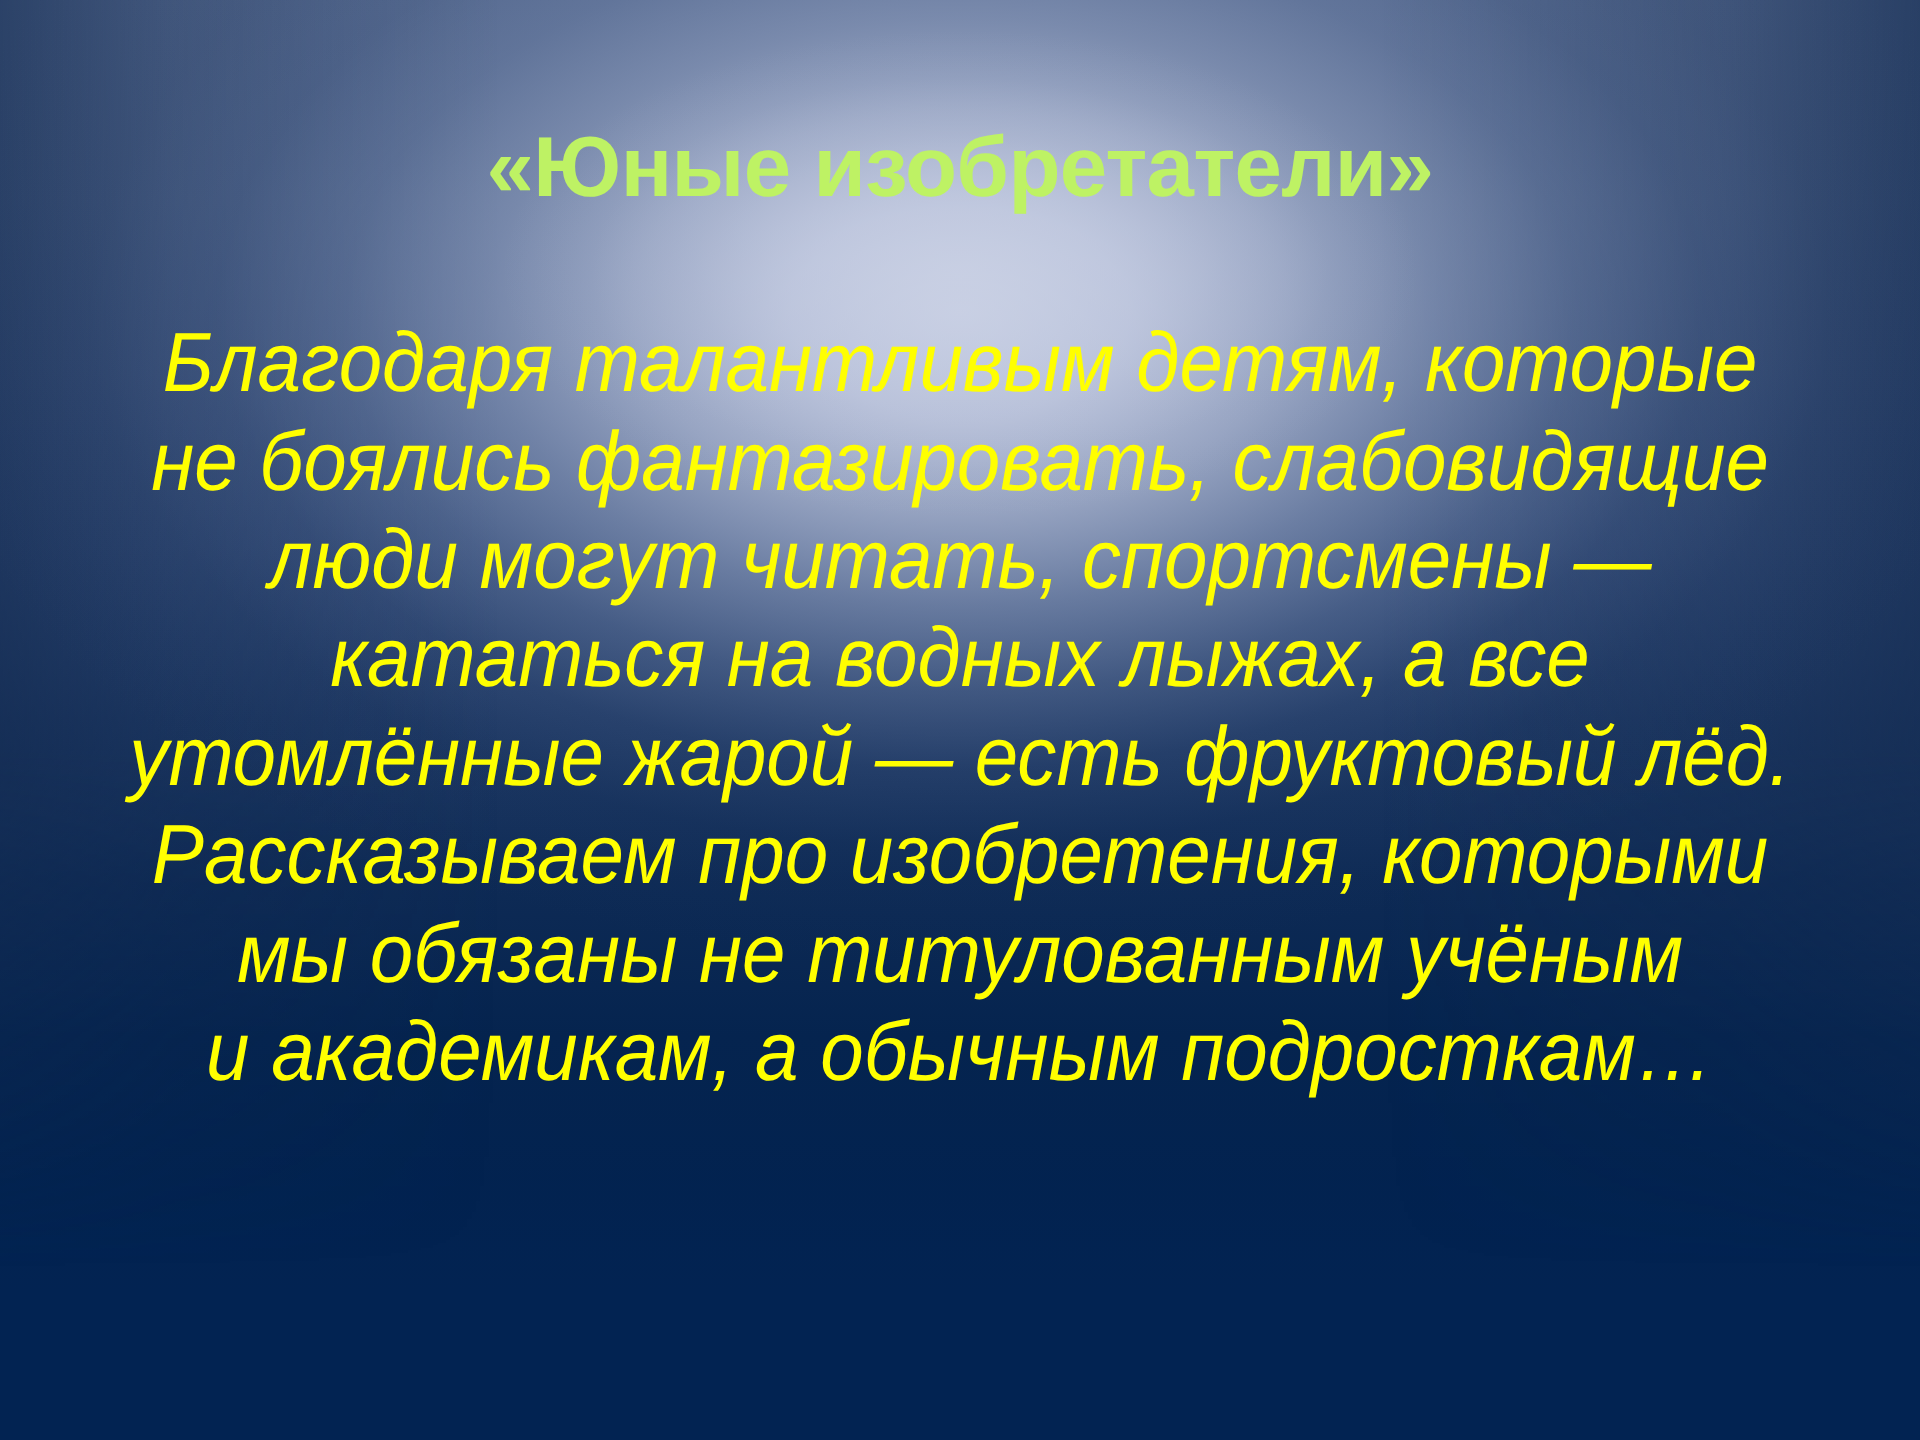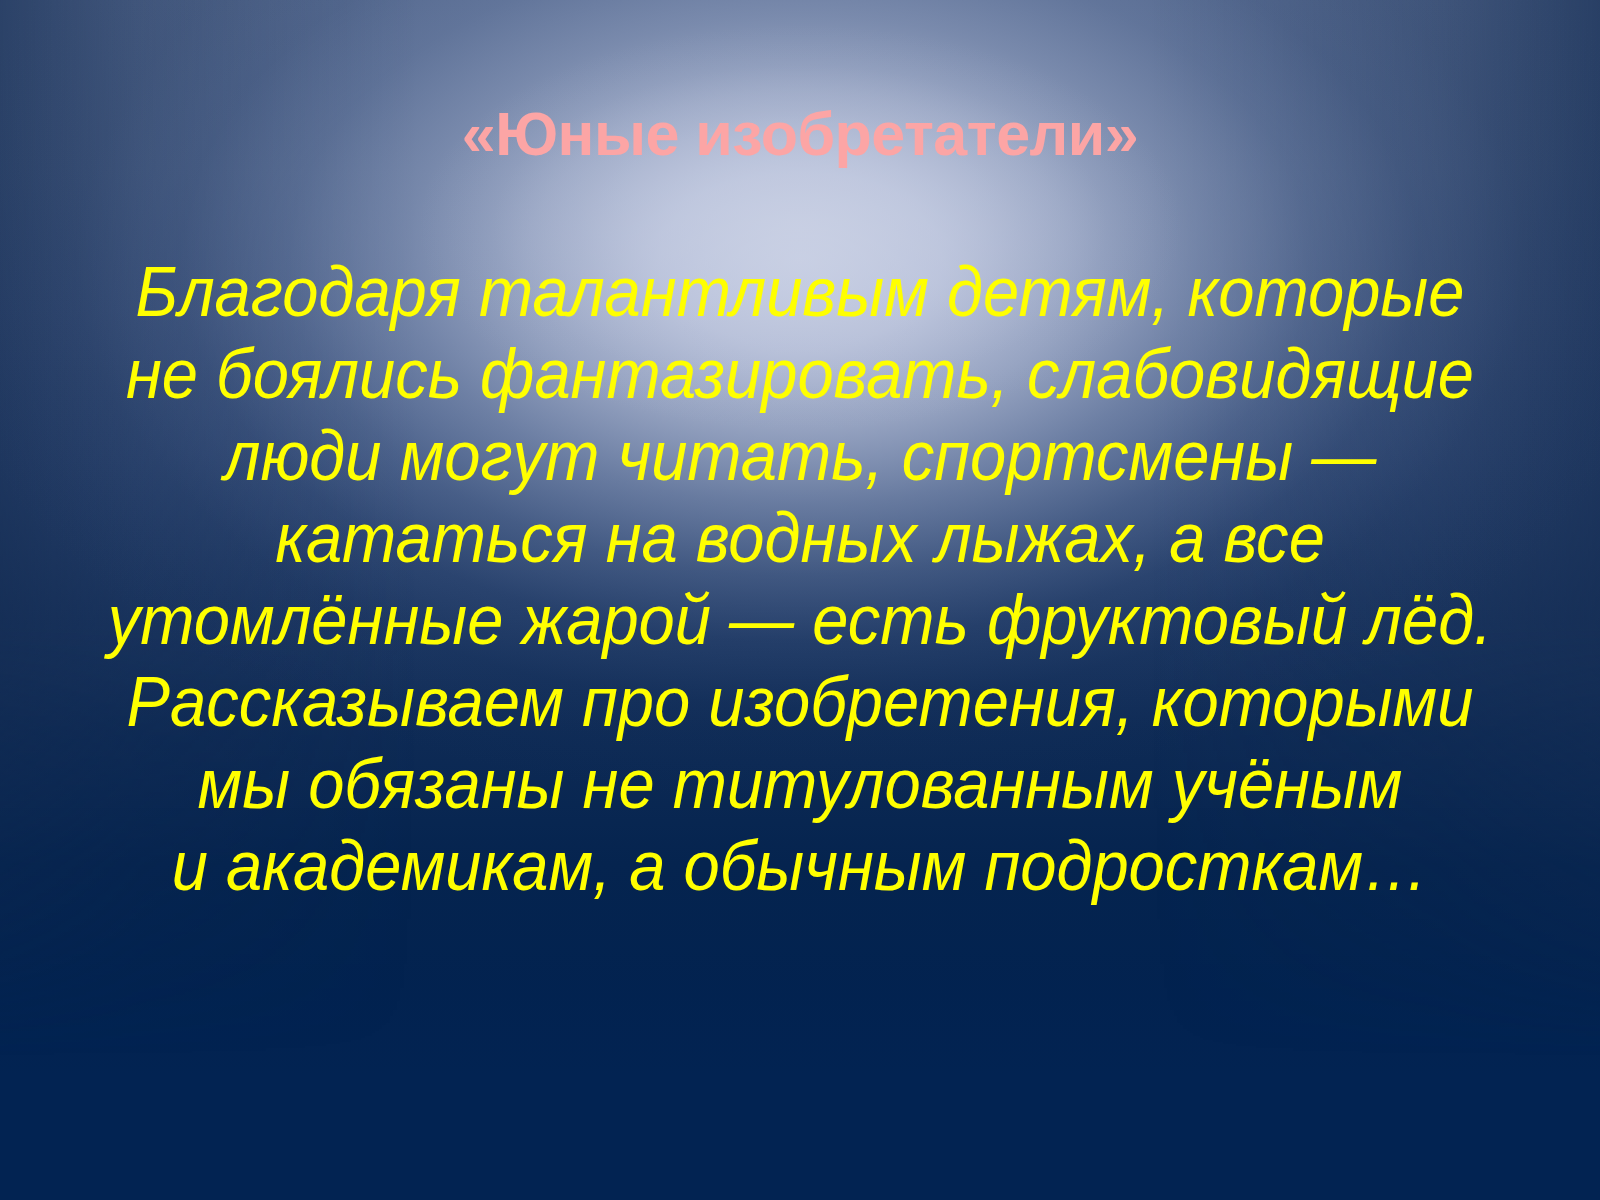--- a/index.html
+++ b/index.html
@@ -102,25 +102,25 @@
     display: flex;
     flex-direction: column;
     align-items: center;
   }
 
   #slide-title {
     margin: 0;
     padding: 0;
     width: 100%;
     text-align: center;
-    color: #fca5a5;
+    color: #bef264;
     font-family: "Liberation Sans", sans-serif;
     font-weight: bold;
     font-style: normal;
-    font-size: 61px;
+    font-size: 71px;
     line-height: 1;
     letter-spacing: -0.5px;
     margin-top: 104px;
     white-space: nowrap;
   }
 
   #body-text {
     width: 100%;
     text-align: center;
     color: #FFFF00;

